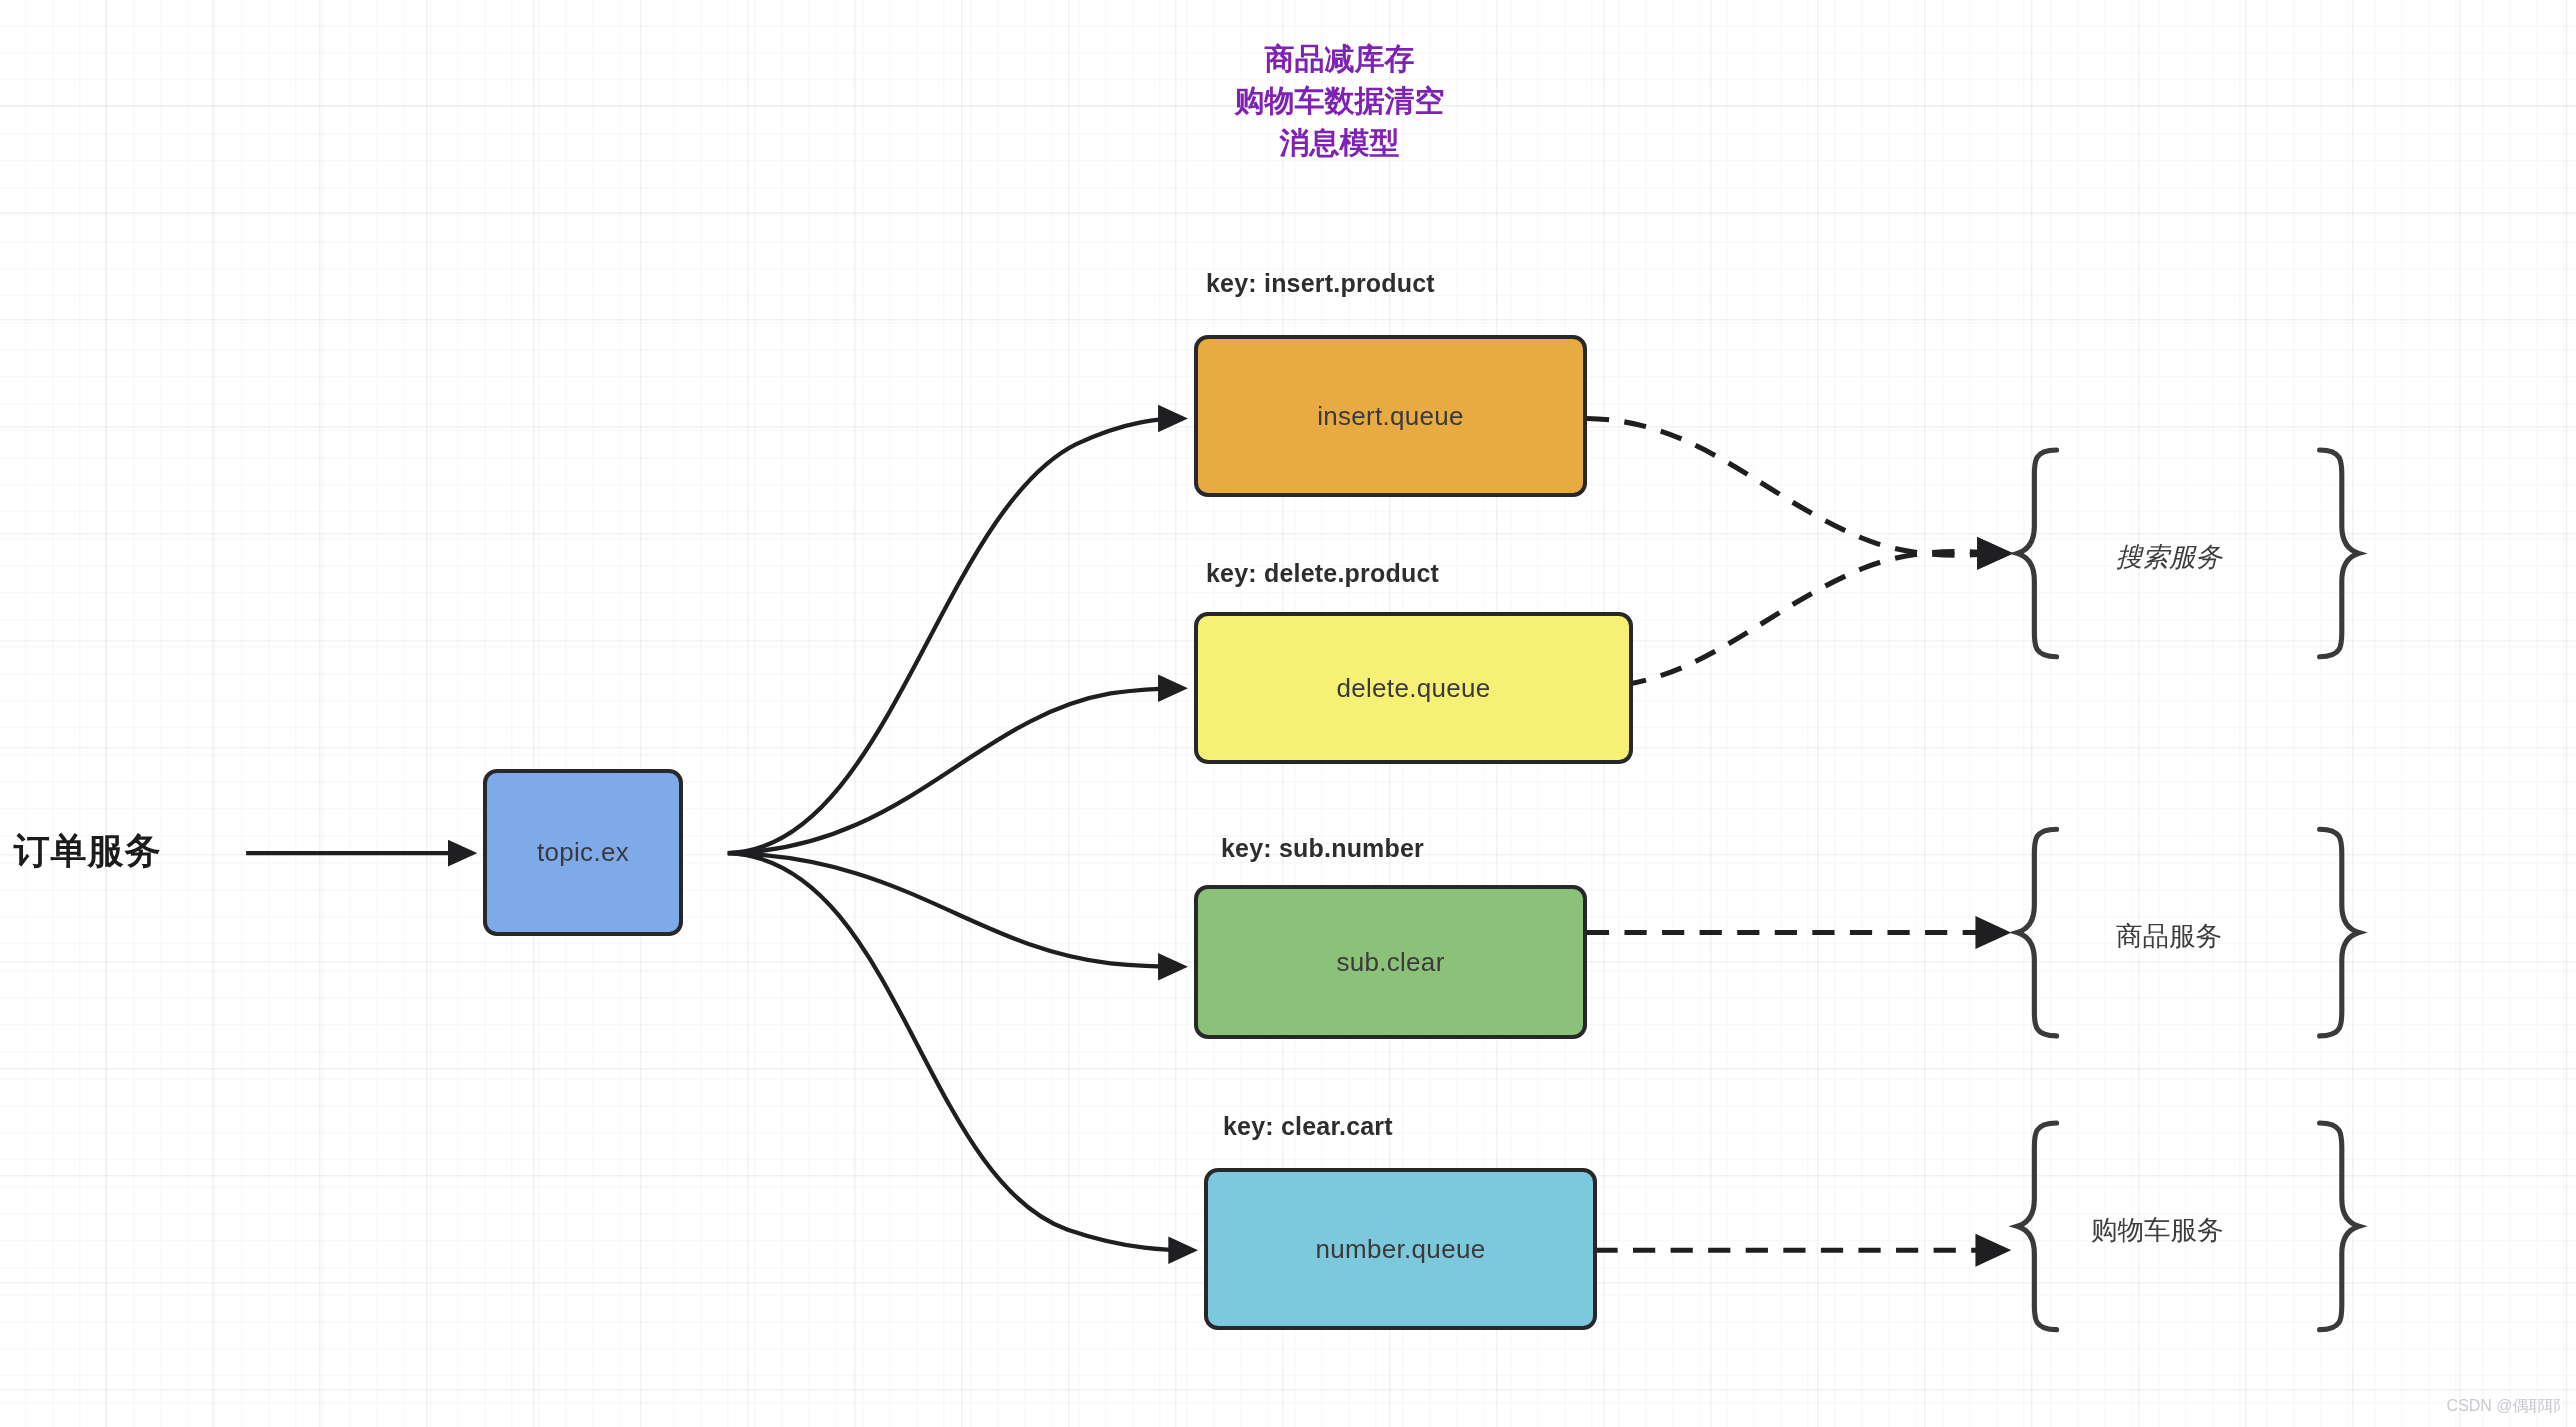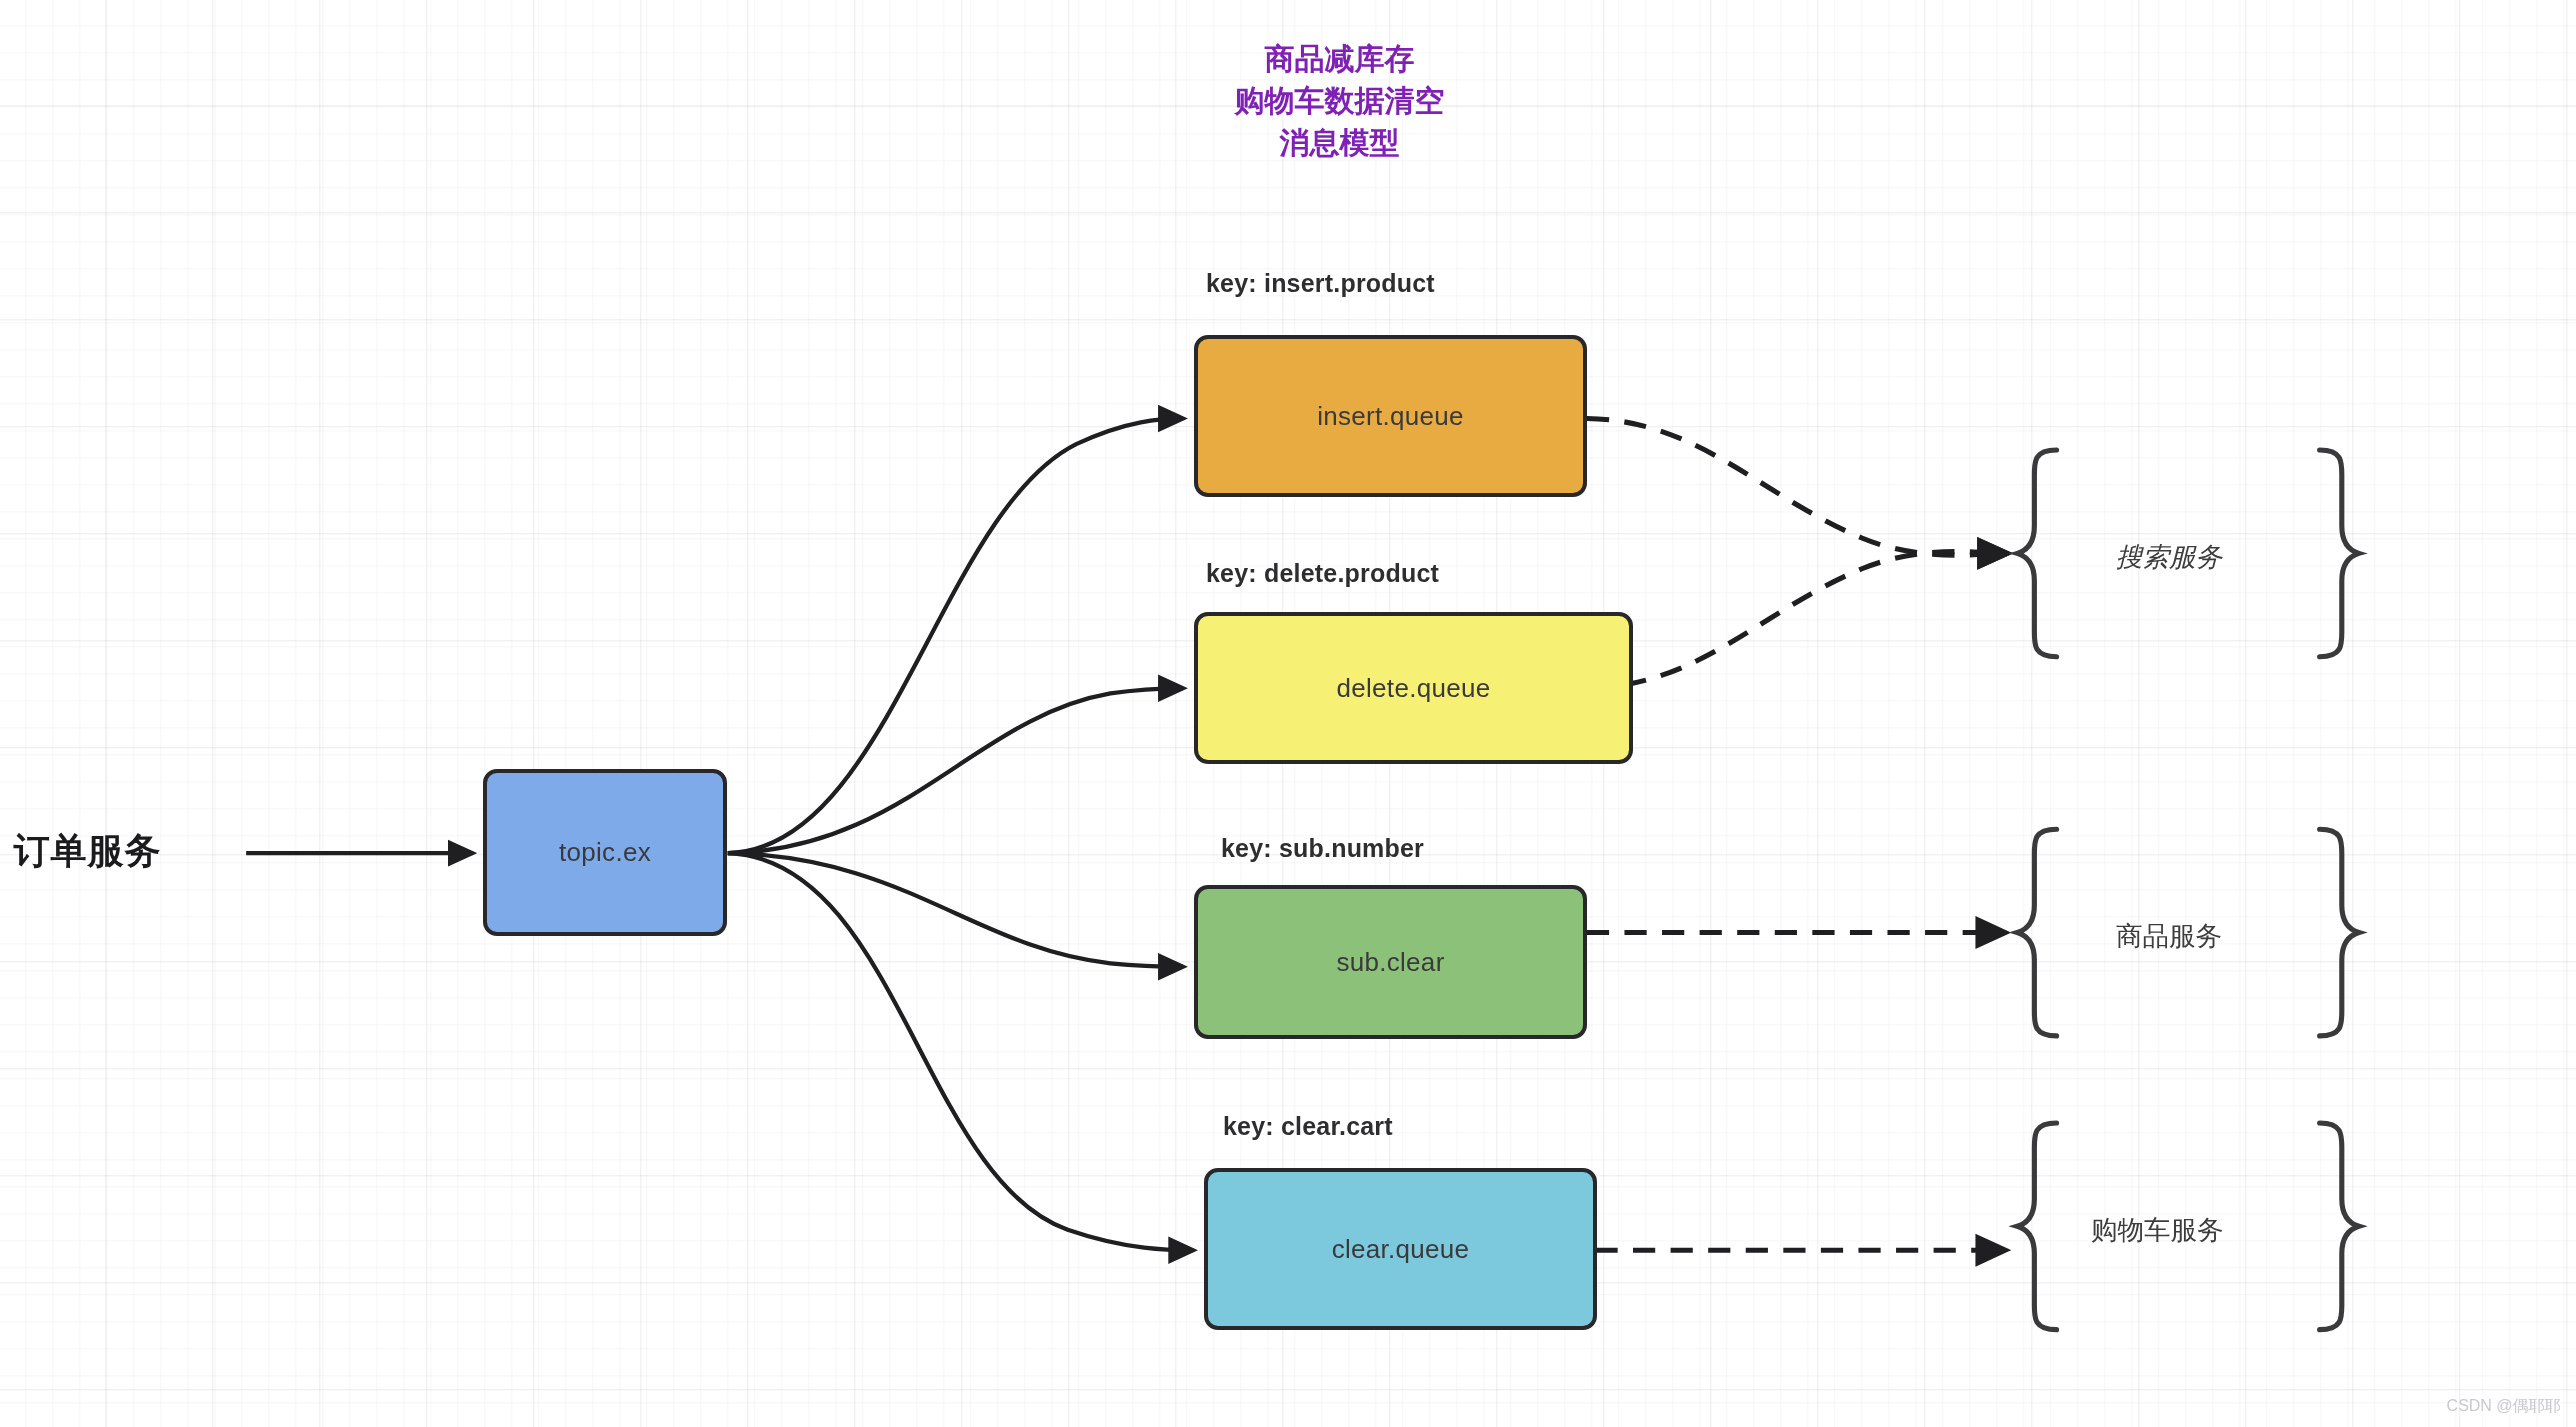--- a/index.html
+++ b/index.html
@@ -138,21 +138,21 @@
              C 2752 1095 2742 1102 2742 1124 L 2742 1184 C 2742 1200 2742 1213 2716 1213" fill="none" stroke="#3a3a3c" stroke-width="6" stroke-linecap="round"></path>
 
     <path d="M 2408 1315 C 2382 1315 2382 1328 2382 1344 L 2382 1404 C 2382 1426 2372 1433 2362 1436
              C 2372 1439 2382 1446 2382 1468 L 2382 1528 C 2382 1544 2382 1557 2408 1557" fill="none" stroke="#3a3a3c" stroke-width="6" stroke-linecap="round"></path>
     <path d="M 2716 1315 C 2742 1315 2742 1328 2742 1344 L 2742 1404 C 2742 1426 2752 1433 2762 1436
              C 2752 1439 2742 1446 2742 1468 L 2742 1528 C 2742 1544 2742 1557 2716 1557" fill="none" stroke="#3a3a3c" stroke-width="6" stroke-linecap="round"></path>
   </svg>
 
   <div class="plainlabel" id="order-service-label">订单服务</div>
 
-  <div class="node" id="exchange-node" style="left:483px; top:769px; width:244px; height:167px; background:#7eaaea;">
+  <div class="node" id="exchange-node" style="left:483px; top:769px; width:200px; height:167px; background:#7eaaea;">
     <span>topic.ex</span>
   </div>
 
   <div class="keylabel" style="left:1206px; top:269px;">key: insert.product</div>
   <div class="keylabel" style="left:1206px; top:559px;">key: delete.product</div>
   <div class="keylabel" style="left:1221px; top:834px;">key: sub.number</div>
   <div class="keylabel" style="left:1223px; top:1112px;">key: clear.cart</div>
 
   <div class="node" style="left:1194px; top:335px; width:393px; height:162px; background:#e8ab41;">
     <span>insert.queue</span>
@@ -160,21 +160,21 @@
 
   <div class="node" style="left:1194px; top:612px; width:439px; height:152px; background:#f6f175;">
     <span>delete.queue</span>
   </div>
 
   <div class="node" style="left:1194px; top:885px; width:393px; height:154px; background:#8cc179;">
     <span>sub.clear</span>
   </div>
 
   <div class="node" style="left:1204px; top:1168px; width:393px; height:162px; background:#7cc8dc;">
-    <span>clear.queue</span>
+    <span>number.queue</span>
   </div>
 
   <div class="service-name" style="left:2116px; top:539px;font-style:italic;">搜索服务</div>
   <div class="service-name" style="left:2116px; top:918px;">商品服务</div>
   <div class="service-name" style="left:2091px; top:1212px;">购物车服务</div>
 
   <div id="watermark">CSDN @偶耶耶</div>
 
 </div>
 

